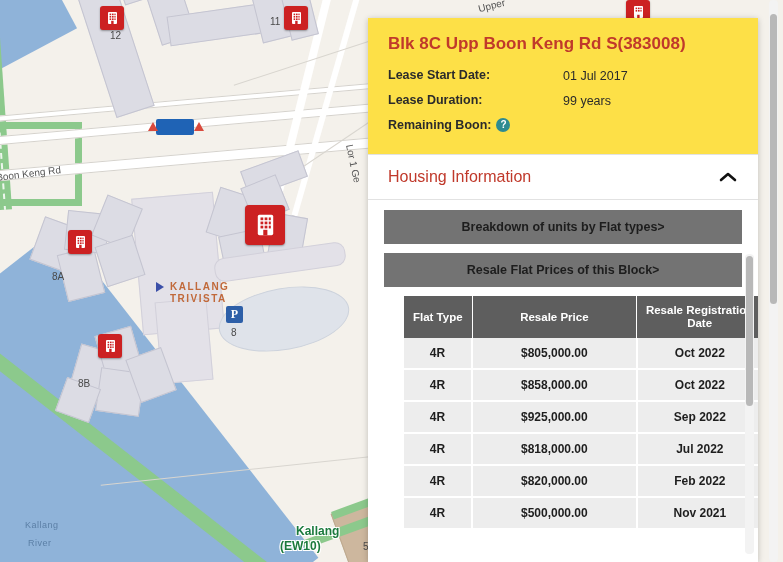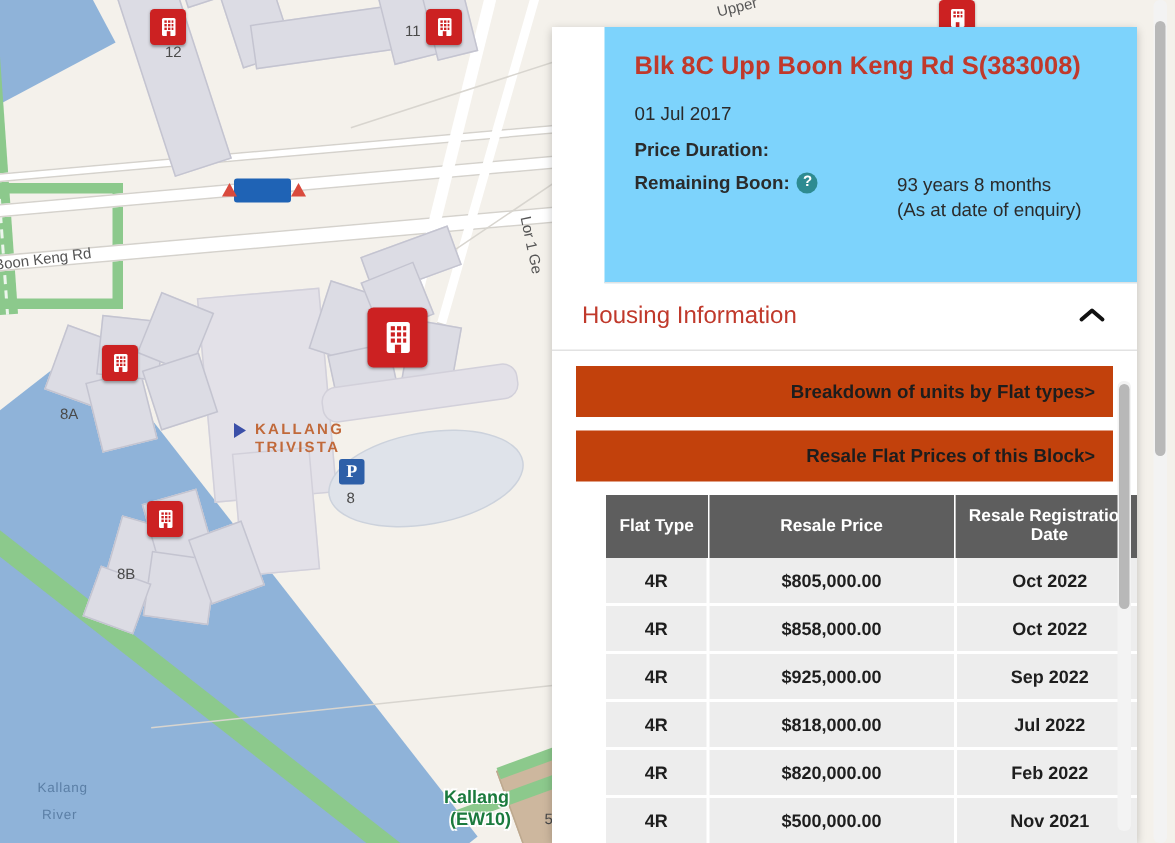--- a/index.html
+++ b/index.html
@@ -43,35 +43,35 @@
   .pmark{position:absolute;width:17px;height:17px;background:#2d5fa8;border-radius:2px;
     color:#fff;font-weight:bold;font-size:12px;line-height:17px;text-align:center;
     font-family:"Liberation Serif",serif;}
   .busstop{position:absolute;width:38px;height:16px;background:#1f63b5;border-radius:2px;}
   .warn{position:absolute;width:0;height:0;border-left:5px solid transparent;border-right:5px solid transparent;border-bottom:9px solid #d94a3d;}
   .arrowtri{position:absolute;width:0;height:0;border-left:8px solid #3b4fa8;border-top:5px solid transparent;border-bottom:5px solid transparent;}
 
   
   .panel{position:absolute;left:368px;top:18px;width:390px;height:544px;background:#fff;
     box-shadow:0 1px 6px rgba(0,0,0,.22);overflow:hidden;}
-  .panel-head{padding:16px 20px 31px 20px;border-bottom:1px solid #e2e2e2;background:#7dd3fc;margin-left:35px;}
+  .panel-head{padding:16px 20px 14px 20px;border-bottom:1px solid #e2e2e2;background:#fde047;}
   .panel-title{color:#c0392b;font-size:17px;font-weight:bold;margin:0 0 14px 0;line-height:20px;}
   .lease-row{display:flex;align-items:flex-start;margin-bottom:8px;font-size:12.5px;color:#2b2b2b;}
   .lease-label{width:175px;flex:0 0 175px;font-weight:bold;display:flex;align-items:center;gap:5px;}
   .lease-val{flex:1;line-height:17px;}
   .qmark{display:inline-block;width:14px;height:14px;border-radius:50%;background:#2e8b91;
     color:#fff;font-size:10px;font-weight:bold;line-height:14px;text-align:center;}
 
   .section-head{display:flex;align-items:center;justify-content:space-between;
     padding:13px 20px 13px 20px;border-bottom:1px solid #e2e2e2;background:#fff;}
   .section-title{color:#c0392b;font-size:16px;}
   .chev{font-size:15px;color:#1a1a1a;font-weight:bold;}
 
   .panel-body{position:relative;height:328px;overflow:hidden;padding:10px 16px 0 16px;box-sizing:border-box;}
-  .linkrow{background:#c2410c;display:flex;align-items:center;justify-content:flex-end;
+  .linkrow{background:#737373;display:flex;align-items:center;justify-content:center;
     padding:10px 12px;margin-bottom:9px;font-size:12.5px;font-weight:bold;color:#1d1d1d;}
   .linkrow .arrow{font-weight:bold;font-size:12px;color:#1d1d1d;}
 
   table.resale{width:100%;border-collapse:collapse;table-layout:fixed;margin-left:20px;}
   table.resale th{background:#5e5e5e;color:#fff;font-size:11.5px;font-weight:bold;
     padding:8px 4px;line-height:13px;text-align:center;border-right:1px solid #fff;}
   table.resale th:last-child{border-right:none;}
   table.resale td{background:#ededed;font-size:12px;color:#1e1e1e;font-weight:bold;
     padding:8px 4px;text-align:center;border-right:2px solid #fff;border-bottom:2px solid #fff;}
   table.resale td:last-child{border-right:none;}
@@ -248,60 +248,58 @@
           <rect x="4.2" y="9.8" width="2.4" height="3.2"></rect>
         </g>
       </svg>
     </div>
 
     <div class="pmark" style="left:226px;top:306px;">P</div>
     <div class="pmark" style="left:716px;top:543px;">P</div>
 
     <div class="maplabel blknum" style="left:110px;top:30px;">12</div>
     <div class="maplabel blknum" style="left:270px;top:16px;">11</div>
-    <div class="maplabel blknum" style="left:40px;top:271px;">8A</div>
+    <div class="maplabel blknum" style="left:52px;top:271px;">8A</div>
     <div class="maplabel blknum" style="left:78px;top:378px;">8B</div>
     <div class="maplabel blknum" style="left:231px;top:327px;">8</div>
 
     <div class="maplabel estate" style="left:170px;top:281px;">KALLANG</div>
     <div class="maplabel estate" style="left:170px;top:293px;">TRIVISTA</div>
 
     <div class="maplabel road-lbl" style="left:-4px;top:168px;transform:rotate(-7deg);">Boon Keng Rd</div>
     <div class="maplabel road-lbl" style="left:334px;top:158px;transform:rotate(78deg);">Lor 1 Ge</div>
     <div class="maplabel road-lbl" style="left:478px;top:0px;transform:rotate(-14deg);">Upper</div>
 
     <div class="maplabel river" style="left:25px;top:520px;">Kallang</div>
     <div class="maplabel river" style="left:28px;top:538px;">River</div>
 
     <div class="maplabel mrt" style="left:296px;top:524px;">Kallang</div>
-    <div class="maplabel mrt" style="left:300px;top:539px;text-align:right;">(EW10)</div>
+    <div class="maplabel mrt" style="left:280px;top:539px;text-align:right;">(EW10)</div>
     <div class="maplabel blknum" style="left:363px;top:541px;">5</div>
   </div>
 
   <div class="panel">
 
     <div class="panel-head">
       <div class="panel-title">Blk 8C Upp Boon Keng Rd S(383008)</div>
 
       <div class="lease-row">
+        <div class="lease-label">Lease Start Date:</div>
         <div class="lease-val">01 Jul 2017</div>
       </div>
 
       <div class="lease-row">
-        <div class="lease-label">Price Duration:</div>
+        <div class="lease-label">Lease Duration:</div>
+        <div class="lease-val">99 years</div>
       </div>
 
       <div class="lease-row">
         <div class="lease-label">
           <span>Remaining Boon:</span>
           <span class="qmark">?</span>
-        </div>
-        <div class="lease-val">
-          <div>93 years 8 months</div>
-          <div>(As at date of enquiry)</div>
         </div>
       </div>
     </div>
 
     <div class="section-head">
       <span class="section-title">Housing Information</span>
       <span class="chev">
         <svg width="20" height="12" viewBox="0 0 20 12" aria-hidden="true">
           <polyline points="3,9 10,3 17,9" fill="none" stroke="#111" stroke-width="2.6" stroke-linecap="round" stroke-linejoin="round"></polyline>
         </svg>

